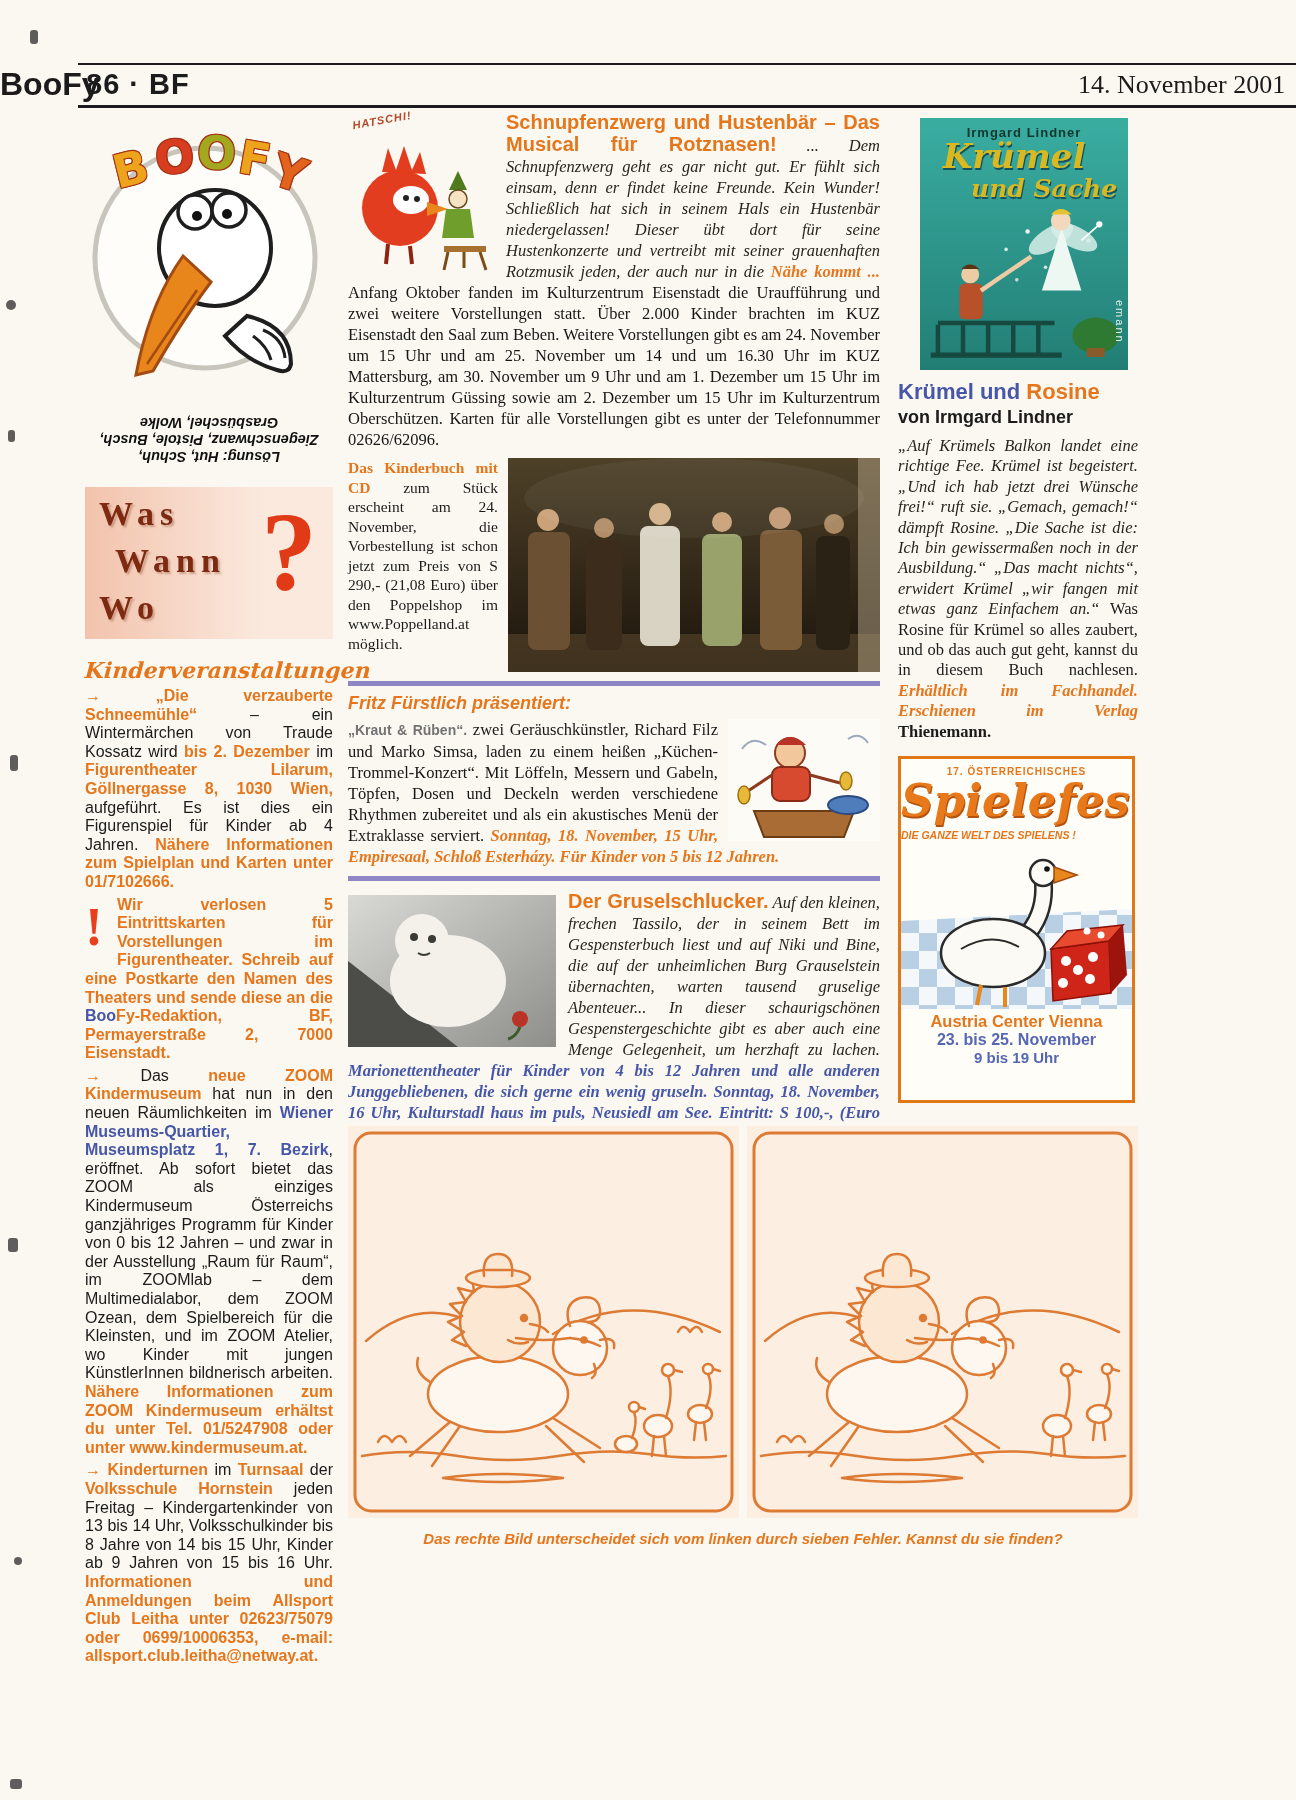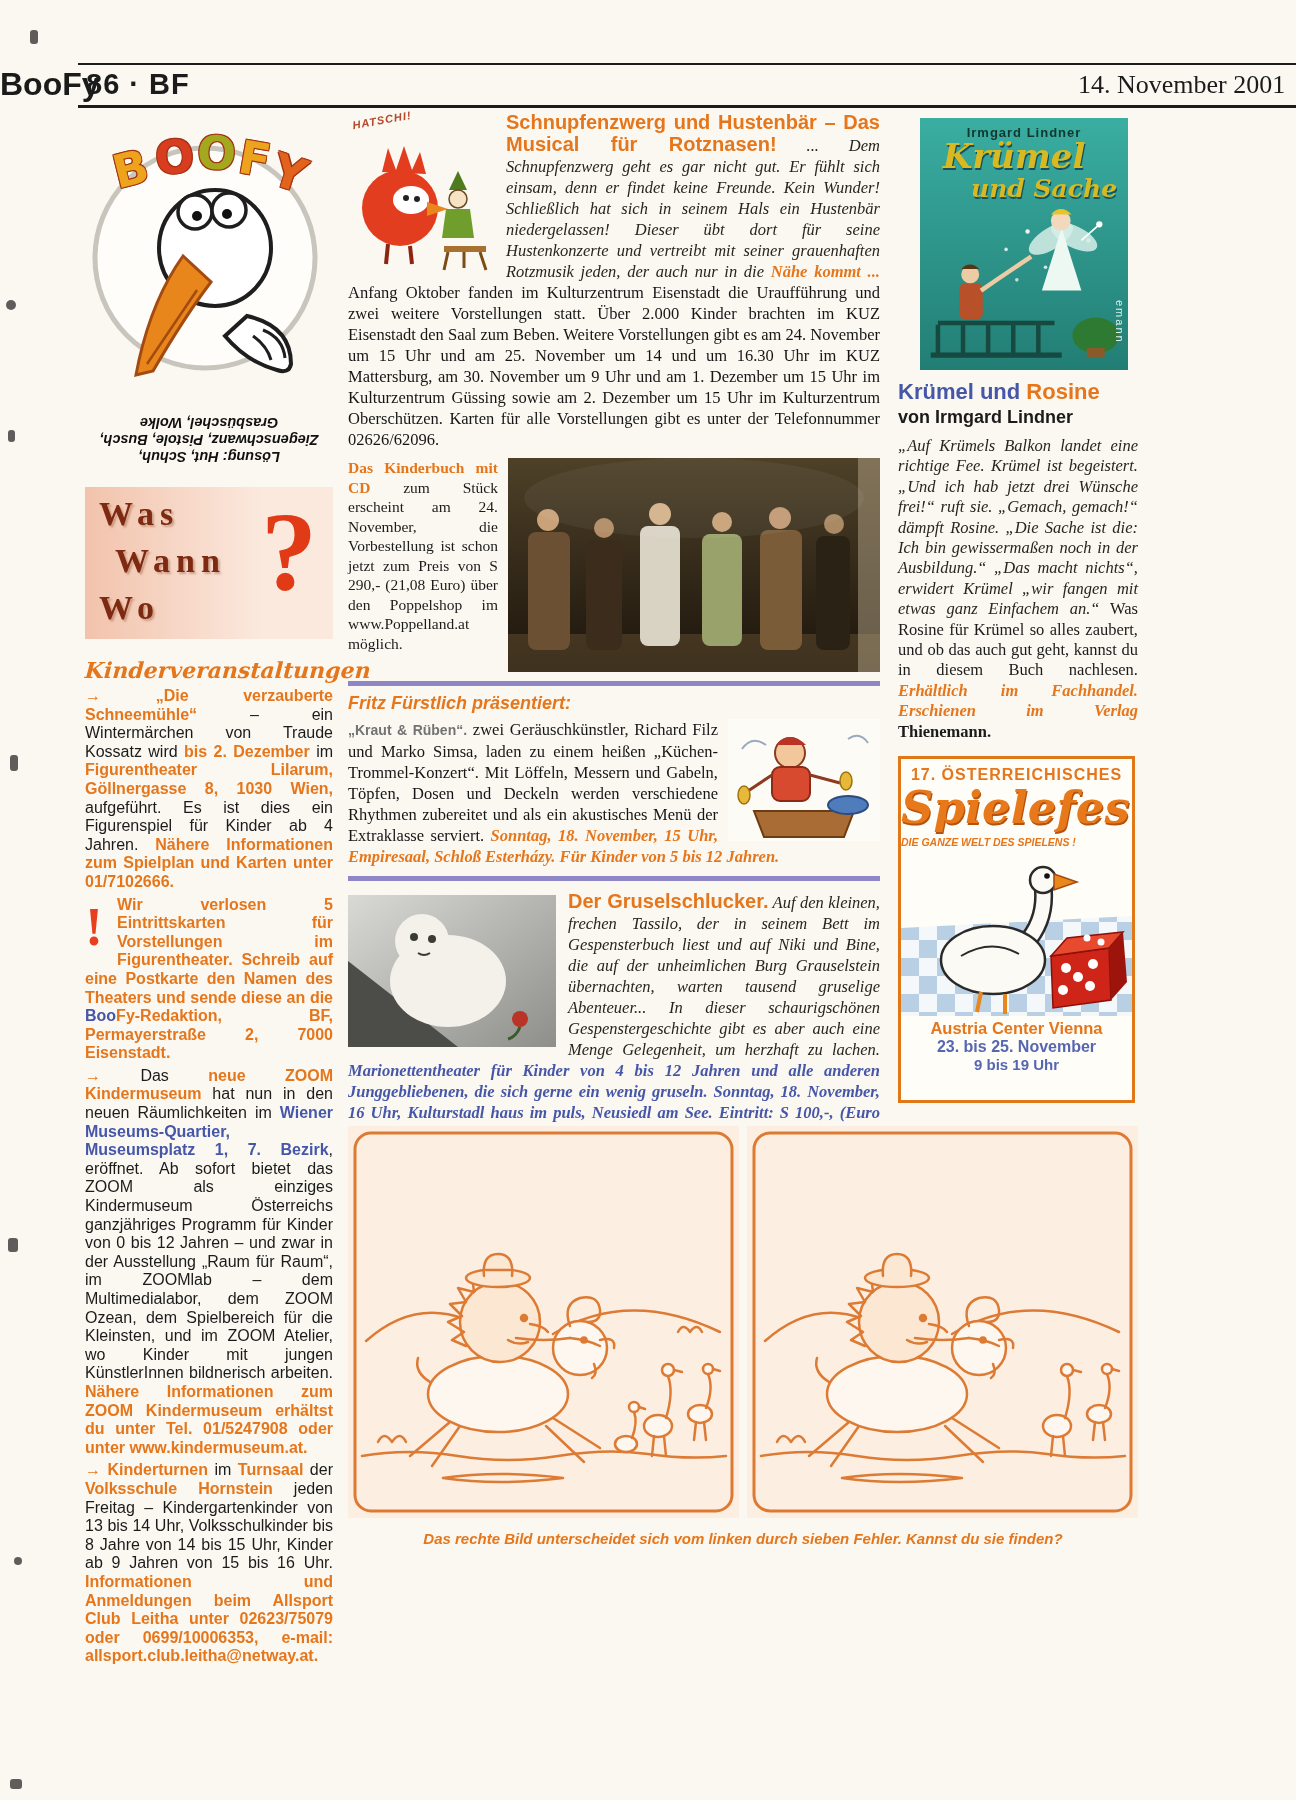--- a/index.html
+++ b/index.html
@@ -104,21 +104,21 @@
 
   .kr-head { margin-top:10px; font-size:22px; font-weight:bold; line-height:24px; }
   .kr-part1 { color:#4656a8; } .kr-part2 { color:#e5761c; }
   .kr-byline { font-size:18px; font-weight:bold; margin-top:3px; }
   .review { margin-top:8px; font-family:"Liberation Serif",serif; font-size:16.5px; line-height:20.4px;
     text-align:justify; hyphens:auto; -webkit-hyphens:auto; }
 
   .poster { margin-top:14px; width:237px; height:347px; border:3px solid #e07818;
     background:#fffdf8; position:relative; overflow:hidden; }
   .poster-kicker { text-align:center; margin-top:7px; color:#e5761c; font-weight:bold;
-    font-size:16px; letter-spacing:1px; }
+    font-size:10px; letter-spacing:1px; }
   .poster-title { text-align:center; font-family:"DejaVu Serif",serif; font-style:italic; font-weight:bold;
     font-size:45px; line-height:48px; color:#e8791a; text-shadow:1px 2px 0 #b4530f; white-space:nowrap; }
   .poster-tag { text-align:left; padding-right:24px; margin-top:4px; font-size:10.5px; line-height:12px;
     font-style:italic; font-weight:bold; color:#e5761c; }
   .poster-art { position:relative; height:166px; margin-top:2px; }
   .poster-art svg { width:100%; height:100%; display:block; }
   .poster-venue { text-align:center; color:#e5761c; font-weight:bold; font-size:16.5px; margin-top:3px; }
   .poster-dates { text-align:center; color:#5566b2; font-weight:bold; font-size:16px; }
   .poster-hours { text-align:center; color:#5566b2; font-weight:bold; font-size:15px; }
 

